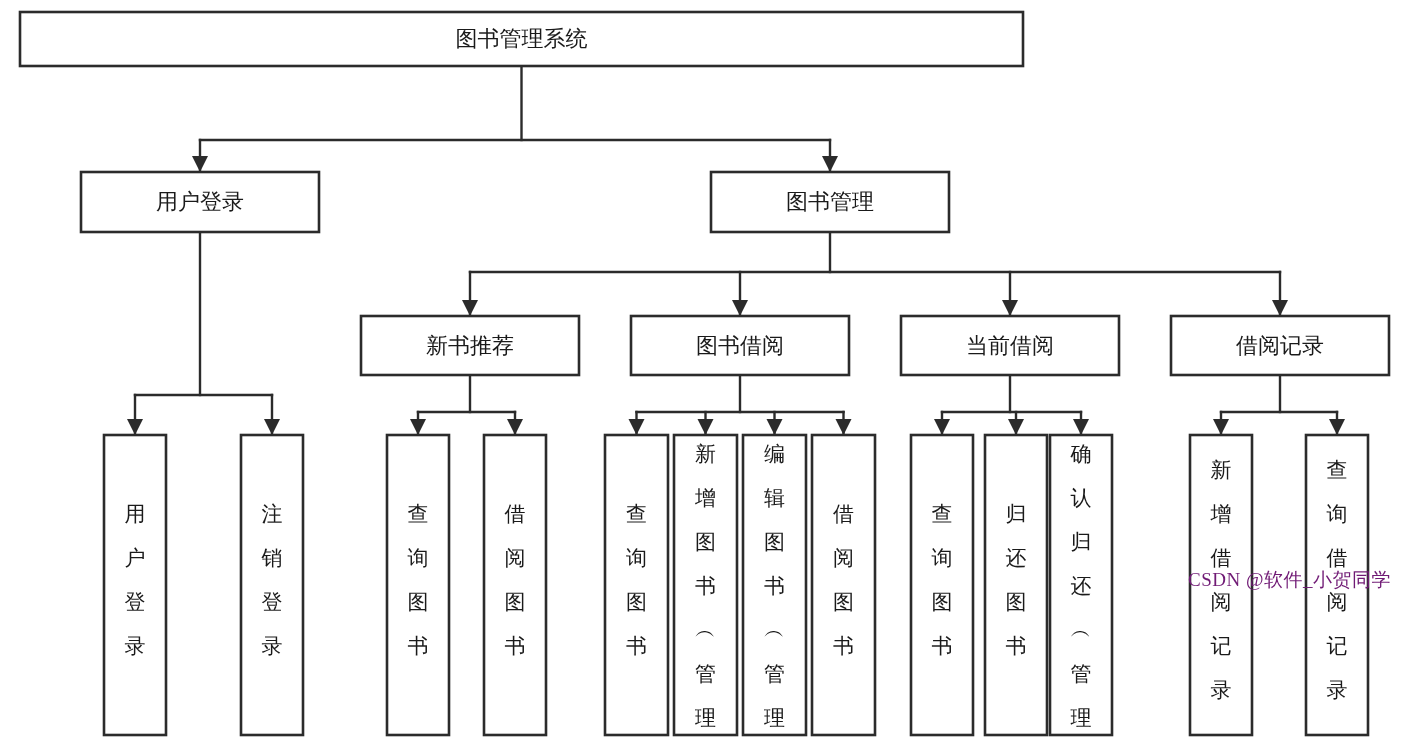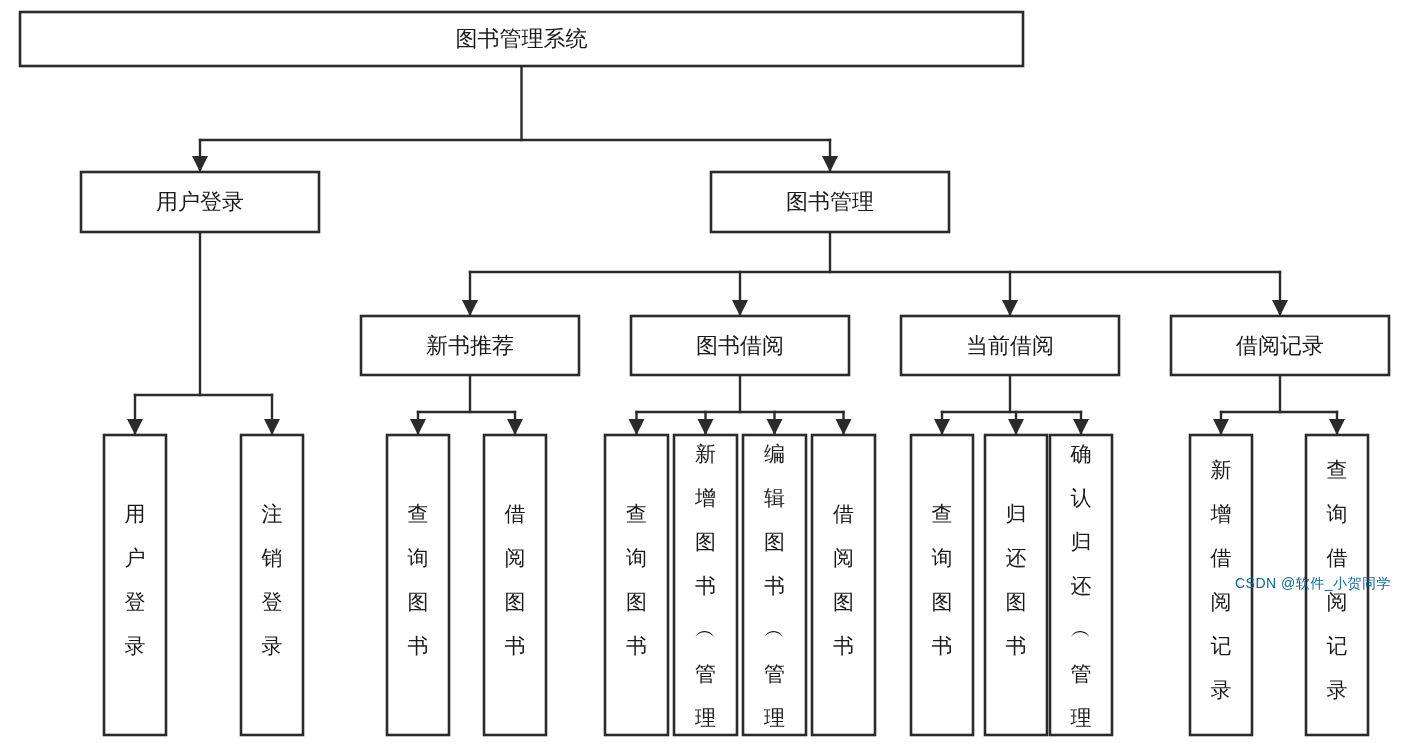--- a/index.html
+++ b/index.html
@@ -52,23 +52,23 @@
   .node-label-vertical {
     font-family: "DejaVu Sans", "Liberation Sans", sans-serif;
     fill: #1a1a1a;
     font-size: 21px;
     text-anchor: middle;
   }
   .watermark-text {
     position: absolute;
     right: 14px;
     bottom: 8px;
-    font-family: Liberation Sans, sans-serif;
-    font-size: 14px;
-    color: #0369a1;
+    font-family: Liberation Serif, serif;
+    font-size: 19px;
+    color: #701a75;
     letter-spacing: 0.5px;
     white-space: nowrap;
     pointer-events: none;
   }
 </style>
 </head>
 <body>
 
 <div id="diagram-root">
 

